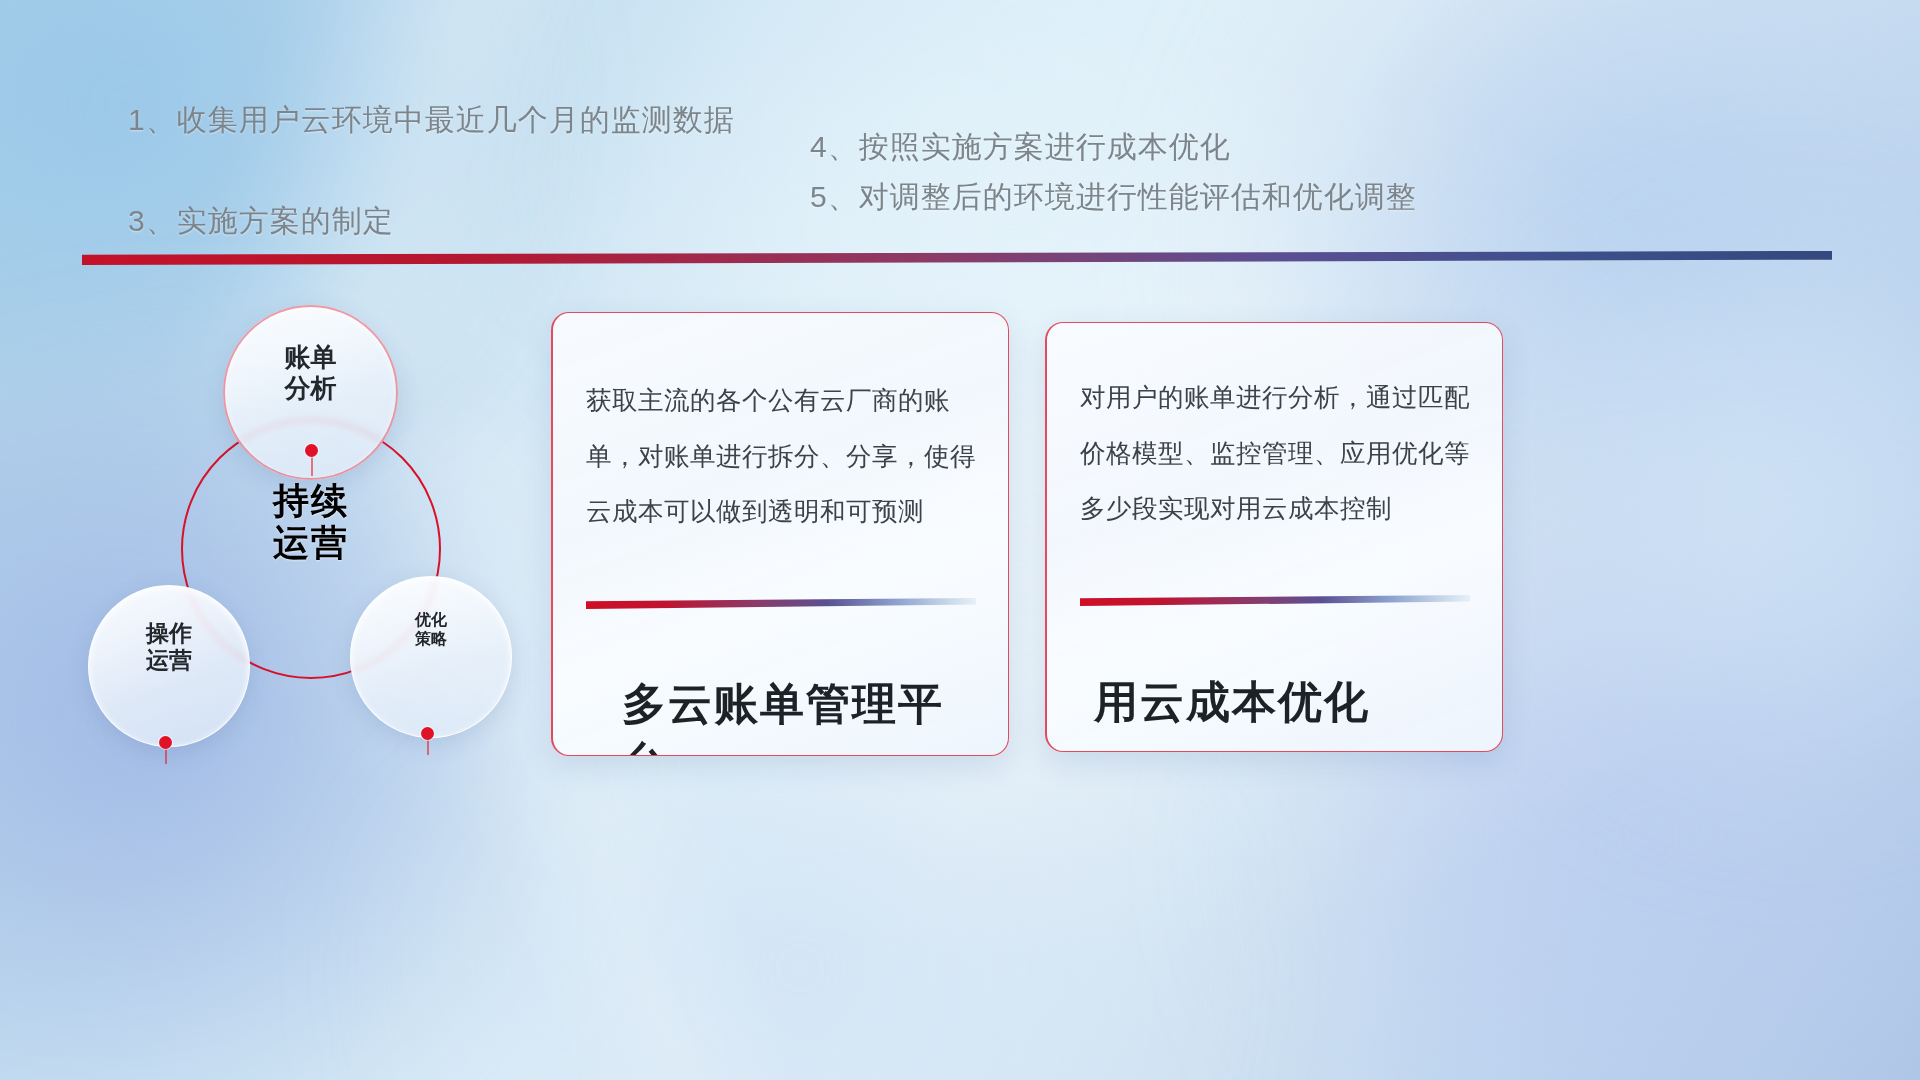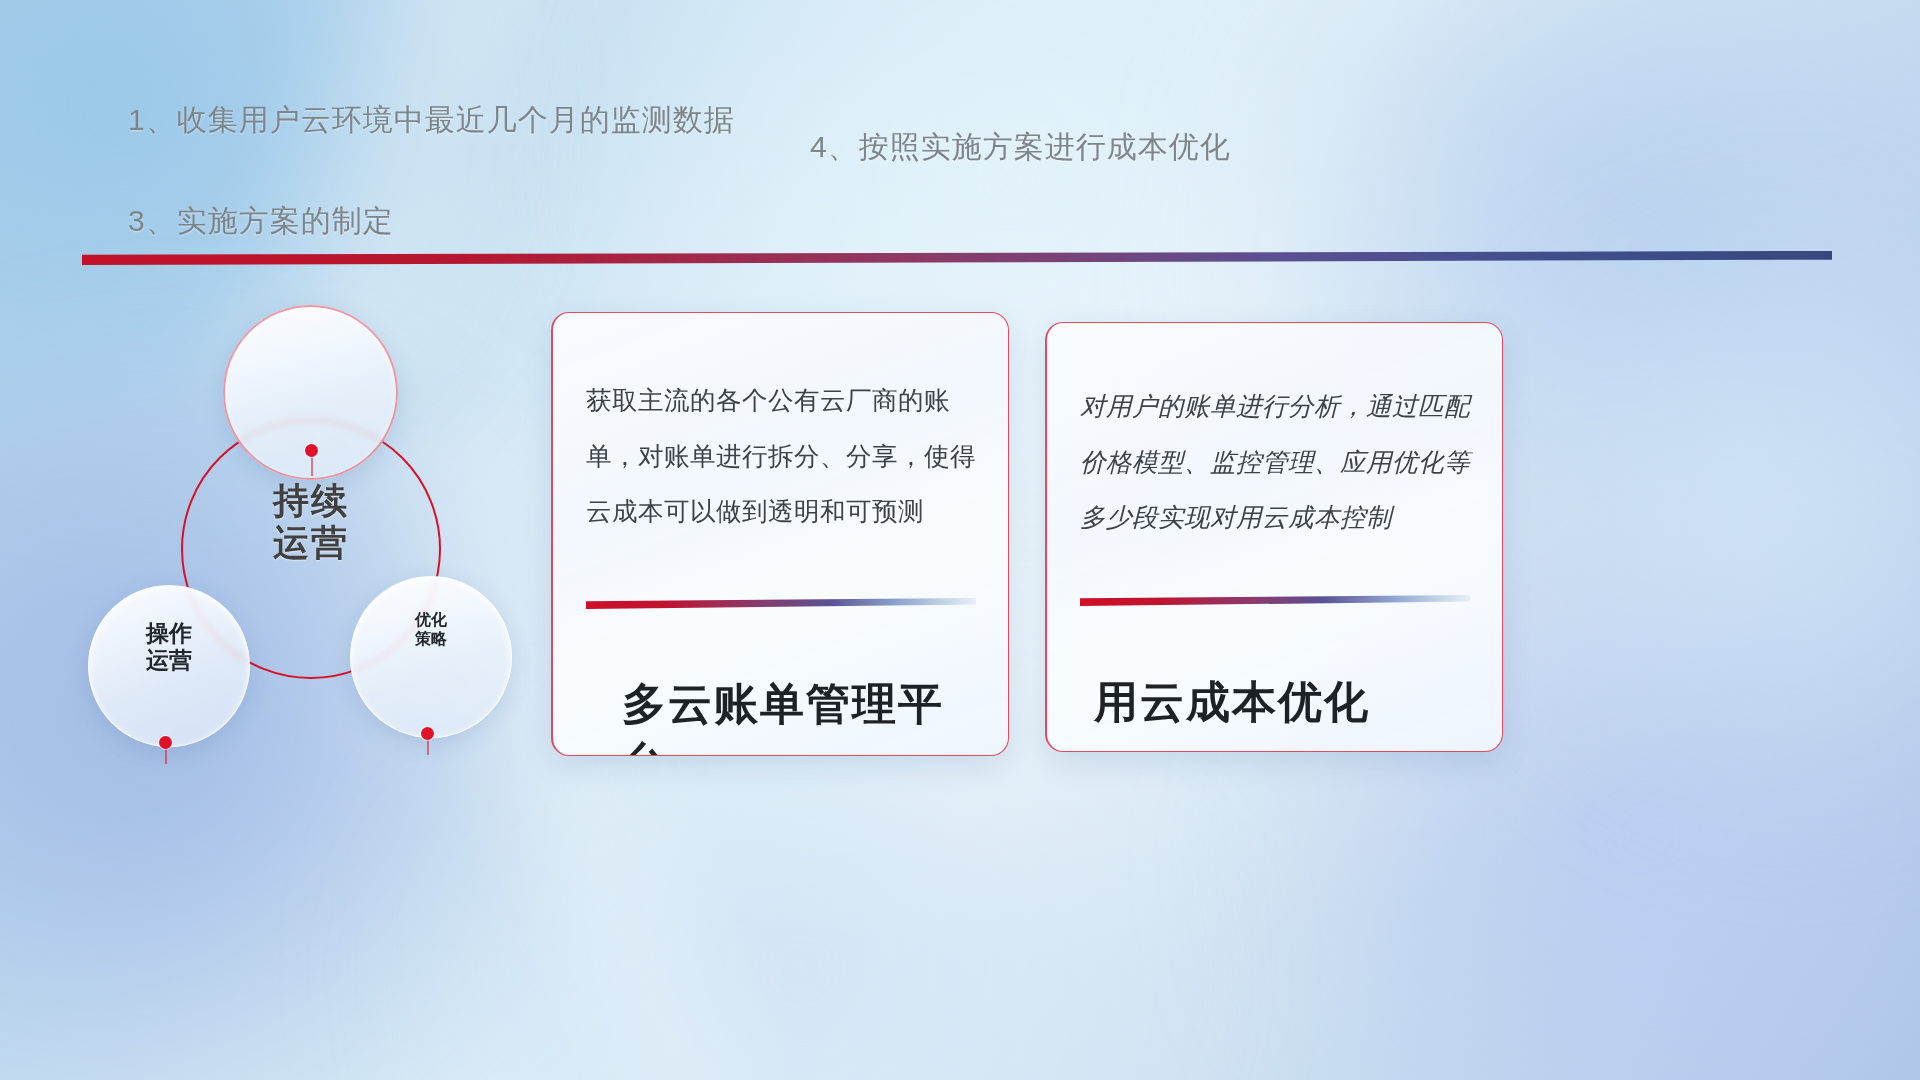--- a/index.html
+++ b/index.html
@@ -123,21 +123,21 @@
     font-weight:bold;
     line-height:1.18;
     white-space:pre-line;
     color:#22272b;
   }
   #l-top{ left:143px; top:56px; width:175px; font-size:26px; }
   #l-bl{ left:8px; top:334px; width:162px; font-size:23px; }
   #l-br{ left:270px; top:325px; width:162px; font-size:16px; }
   #l-center{
     left:101px; top:194px; width:260px;
-    font-size:36px; color:#404040; letter-spacing:2px;
+    font-size:36px; color:#000000; letter-spacing:2px;
     text-shadow:0 1px 2px rgba(255,255,255,.55);
     text-align:center;
   }
 
   .vdot{
     position:absolute; width:13px; height:13px; border-radius:50%;
     background:#e01228; box-shadow:0 0 0 1px rgba(255,255,255,.55);
   }
   #d-top{ left:225px; top:158px; }
   #d-bl{ left:79px; top:450px; }
@@ -164,21 +164,21 @@
   }
   #card-1{ left:551px; top:312px; width:458px; height:444px; }
   #card-2{ left:1045px; top:322px; width:458px; height:430px; }
 
   .card-body{
     position:absolute; left:33px; right:22px; top:60px;
     font-size:25.5px; line-height:2.18;
     color:#3c4248;
     letter-spacing:.5px;
   }
-  #card-2 .card-body{ top:56px;font-style:italic; }
+  #card-2 .card-body{ top:47px; }
 
   .card-divider{
     position:absolute; left:33px; width:390px; height:11px;
   }
   .card-divider .wedge{
     width:100%; height:100%;
     background:linear-gradient(90deg,#cf0f26 0%,#c01330 20%,#8b3a6b 44%,#5a5193 62%,#8fa3cf 80%,#ccdcec 94%,#e8eff7 100%);
     clip-path:polygon(0 30%, 100% 0, 100% 60%, 0 100%);
   }
   #card-1 .card-divider{ top:285px; }
@@ -206,20 +206,21 @@
   <div class="blob b7"></div>
   <div class="streak"></div>
   <div class="streak2"></div>
   <div class="vign"></div>
 </div>
 
 <div id="steps">
   <div class="step s1">1、收集用户云环境中最近几个月的监测数据</div>
   <div class="step s3">3、实施方案的制定</div>
   <div class="step s4">4、按照实施方案进行成本优化</div>
+  <div class="step s5">5、对调整后的环境进行性能评估和优化调整</div>
 </div>
 
 <div id="top-divider">
   <div class="wedge"></div>
 </div>
 
 <div id="venn">
 
   <div class="vcircle ring" id="c-center"></div>
 
@@ -230,20 +231,22 @@
   <div class="vcircle glass" id="c-br"></div>
 
   <div class="vtick" id="t-top"></div>
   <div class="vtick" id="t-bl"></div>
   <div class="vtick" id="t-br"></div>
 
   <div class="vdot" id="d-top"></div>
   <div class="vdot" id="d-bl"></div>
   <div class="vdot" id="d-br"></div>
 
+  <div class="vlabel" id="l-top">账单
+分析</div>
   <div class="vlabel" id="l-bl">操作
 运营</div>
   <div class="vlabel" id="l-br">优化
 策略</div>
   <div class="vlabel" id="l-center">持续
 运营</div>
 </div>
 
 <div class="card" id="card-1">
   <div class="card-body">获取主流的各个公有云厂商的账单，对账单进行拆分、分享，使得云成本可以做到透明和可预测</div>

